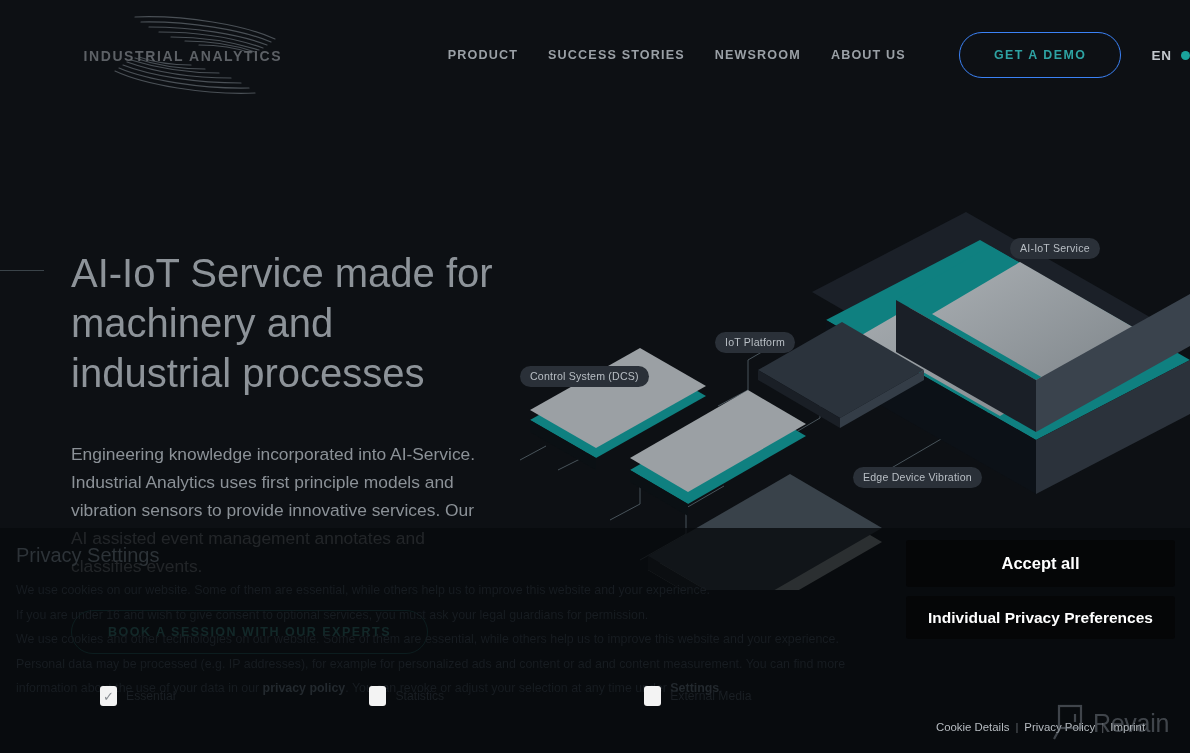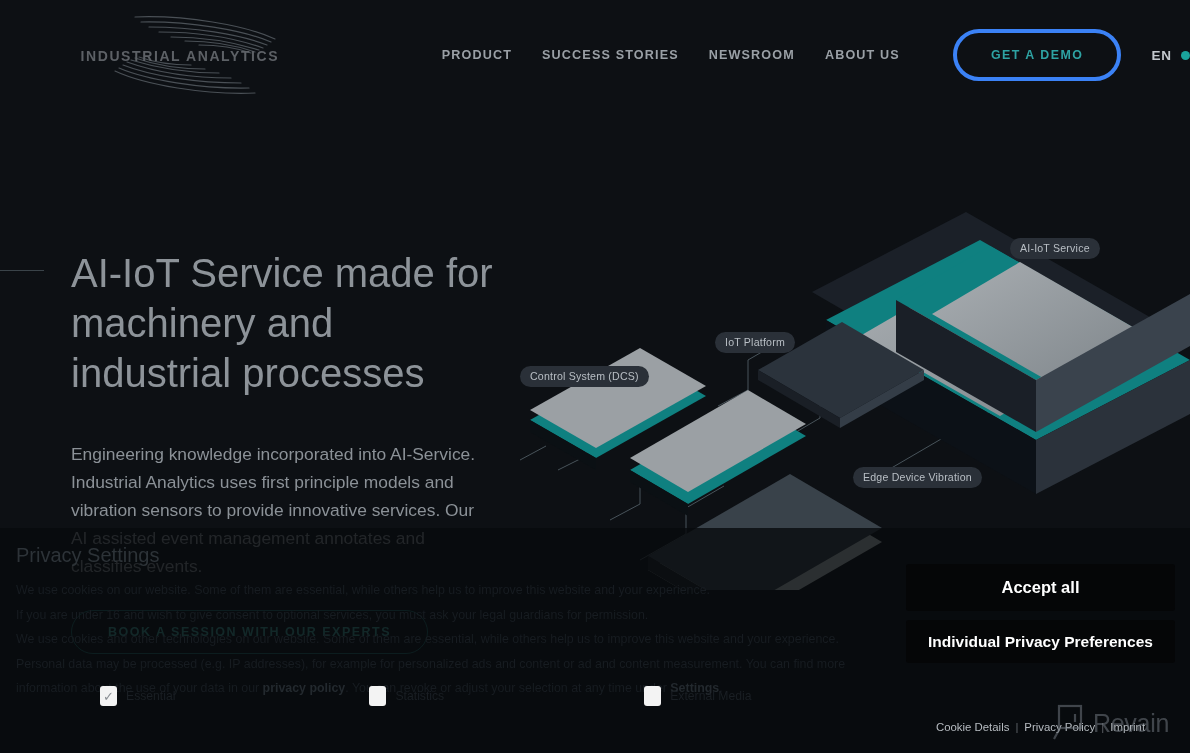--- a/index.html
+++ b/index.html
@@ -26,21 +26,21 @@
     color: #5d6166; font-size: 14px; letter-spacing: 1.6px; font-weight: 700;
     white-space: nowrap; margin-top: 1px;
   }
   .nav { display: flex; align-items: center; gap: 0; margin-left: 112px; }
   .nav-item {
     color: #9aa0a6; font-size: 12.6px; letter-spacing: 1.15px; font-weight: 700;
     padding: 10px 15px; white-space: nowrap; cursor: pointer;
   }
   .demo-btn {
     margin-left: 38px;
-    border: 4px solid #3b82f6; border-radius: 26px;
+    border: 1px solid #3b82f6; border-radius: 26px;
     color: #2ea3a3; font-size: 12.4px; letter-spacing: 1.5px; font-weight: 700;
     padding: 15px 34px; background: transparent; white-space: nowrap; cursor: pointer;
   }
   .lang { margin-left: 30px; display: flex; align-items: center; gap: 9px; cursor: pointer; }
   .lang-label { color: #c3c8cd; font-size: 13.5px; letter-spacing: 0.9px; font-weight: 700; }
   .lang-dot { width: 9px; height: 9px; border-radius: 50%; background: #1aa39b; }
 
   
   .hero { position: absolute; left: 0; top: 0; width: 560px; z-index: 20; }
   .hero-rule { position: absolute; left: 0; top: 270px; width: 44px; height: 1px; background: #3a4349; }
@@ -95,21 +95,21 @@
   .cb-group.g3 { margin-left: 200px; }
   .cb {
     width: 17px; height: 20px; border-radius: 3px; background: #f3f3f3;
     display: flex; align-items: center; justify-content: center; cursor: pointer;
     flex: none;
   }
   .cb-check { color: #8a8f94; font-size: 13px; line-height: 1; }
   .cb-label { color: #1a1f24; font-size: 12.2px; white-space: nowrap; }
 
   .cookie-actions {
-    position: absolute; left: 906px; top: 564px; width: 269px; z-index: 33;
+    position: absolute; left: 906px; top: 540px; width: 269px; z-index: 33;
     display: flex; flex-direction: column; gap: 9px;
   }
   .btn {
     width: 100%; border: none; border-radius: 3px; cursor: pointer;
     font-family: "Liberation Sans", sans-serif; text-align: center;
   }
   .btn-accept { background: #050607; color: #ffffff; font-size: 16.5px; font-weight: 700; padding: 14px 0; }
   .btn-save { background: #f7f7f7; color: #8b9096; font-size: 16.5px; font-weight: 400; padding: 14px 0; }
   .btn-indiv { background: #050607; color: #ffffff; font-size: 15.5px; font-weight: 700; padding: 11px 0; line-height: 21px; }
 

